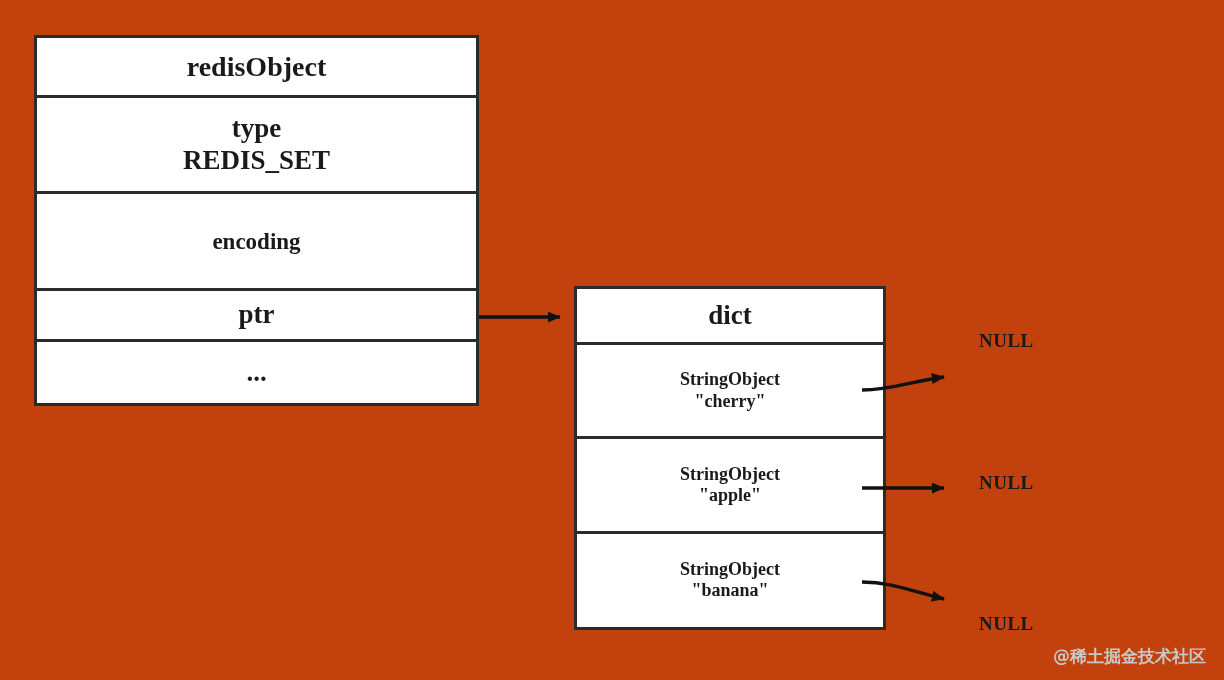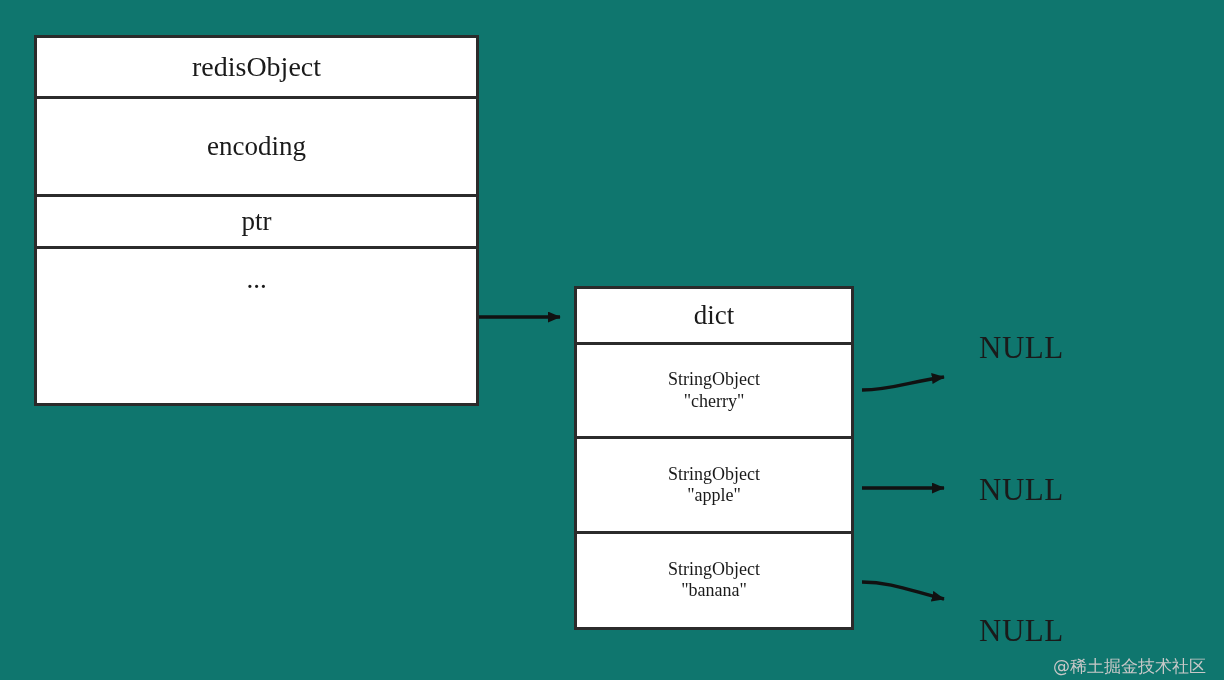--- a/index.html
+++ b/index.html
@@ -4,24 +4,25 @@
 <style>
   html, body {
     margin: 0;
     padding: 0;
     background: #ffffff;
   }
   #canvas {
     position: relative;
     width: 1224px;
     height: 680px;
-    background: #0f766e;
+    background: #c2410c;
     overflow: hidden;
     font-family: "Liberation Serif", "DejaVu Serif", serif;
     color: #1a1a1a;
+    font-weight: bold;
   }
 
   
   .struct-box {
     position: absolute;
     border: 3px solid #2b2b2b;
     background: #ffffff;
     box-sizing: border-box;
     display: flex;
     flex-direction: column;
@@ -44,39 +45,39 @@
 
   
   #redis-object-box {
     left: 34px;
     top: 35px;
     width: 445px;
     height: 371px;
   }
   #redis-object-box .r-title   { height: 61px;  font-size: 28px; }
   #redis-object-box .r-type    { height: 98px;  font-size: 27px; }
-  #redis-object-box .r-enc     { height: 98px;  font-size: 27px; }
+  #redis-object-box .r-enc     { height: 98px;  font-size: 23px; }
   #redis-object-box .r-ptr     { height: 52px;  font-size: 27px; text-align: center; }
   #redis-object-box .r-ellipsis{ height: 62px;  font-size: 27px; }
 
   
   #dict-box {
     left: 574px;
     top: 286px;
-    width: 280px;
+    width: 312px;
     height: 344px;
   }
   #dict-box .d-title { height: 57px; font-size: 27px; }
   #dict-box .d-entry { height: 96px; font-size: 18px; }
   #dict-box .d-entry.last { height: 95px; }
 
   
   .null-label {
     position: absolute;
-    font-size: 31px;
+    font-size: 19px;
     letter-spacing: 0.5px;
     white-space: nowrap;
   }
   #null-label-0 { left: 979px; top: 330px; }
   #null-label-1 { left: 979px; top: 472px; }
   #null-label-2 { left: 979px; top: 613px; }
 
   
   #connectors {
     position: absolute;
@@ -84,38 +85,44 @@
     top: 0;
     width: 1224px;
     height: 680px;
     pointer-events: none;
   }
 
   
   #watermark {
     position: absolute;
     right: 18px;
-    bottom: 2px;
+    bottom: 12px;
     font-size: 17px;
     color: #c8c8c8;
     font-family: "DejaVu Sans", "Liberation Sans", sans-serif;
     white-space: nowrap;
   }
 </style>
 </head>
 <body>
 
 <div id="canvas">
 
   <div class="struct-box" id="redis-object-box">
 
     <div class="struct-row r-title">
       <span class="lbl">redisObject</span>
     </div>
 
+    <div class="struct-row r-type">
+      <span>
+        <span class="lbl">type</span>
+        <span class="lbl">REDIS_SET</span>
+      </span>
+    </div>
 
     <div class="struct-row r-enc">
       <span>
         <span class="lbl">encoding</span>
       </span>
     </div>
 
     <div class="struct-row r-ptr">
       <span class="lbl">ptr</span>
     </div>

